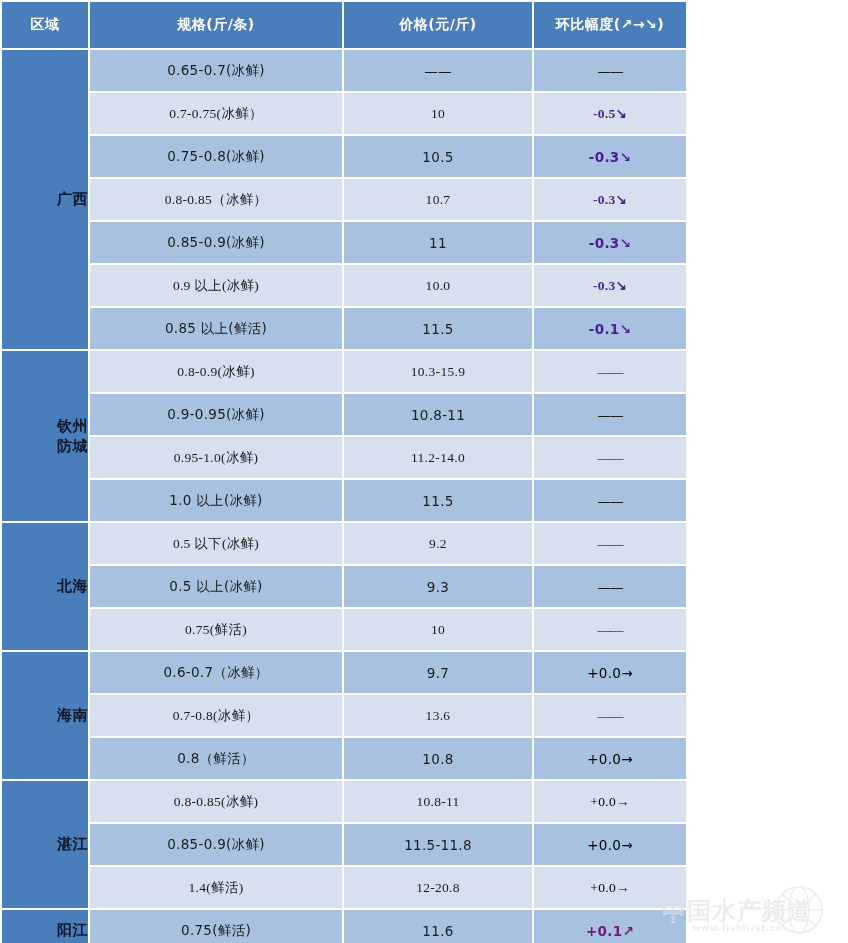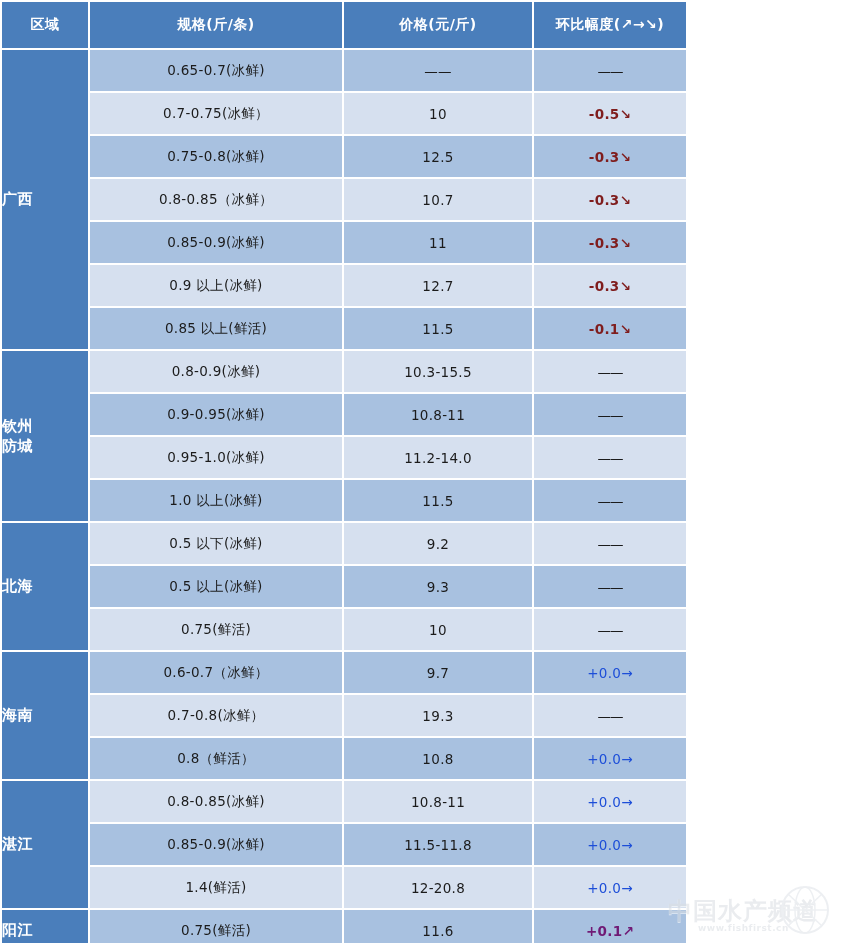--- a/index.html
+++ b/index.html
@@ -36,53 +36,53 @@
     font-weight: bold;
     height: 38px;
     text-align: center;
     vertical-align: middle;
     padding: 4px;
     letter-spacing: 0.5px;
   }
 
   td.region-cell {
     background: #4a7ebb;
-    color: #ffffff;
+    color: #0f172a;
     font-size: 15px;
     font-weight: bold;
-    text-align: left;
+    text-align: right;
     vertical-align: middle;
     padding: 0;
     line-height: 1.35;
     letter-spacing: 0.5px;
   }
 
   td.data-cell {
     font-size: 13.5px;
     color: #1b1b1b;
     text-align: center;
     vertical-align: middle;
     height: 41px;
     padding: 0;
     letter-spacing: 0.3px;
     white-space: nowrap;
   }
 
   tr.band-dark td.data-cell { background: #a8c1e0; margin-left: 12px; }
-  tr.band-light td.data-cell { background: #d6e0ef; }
-
-  .val-down { color: #7f1d1d; font-weight: bold; }
+  tr.band-light td.data-cell { background: #d6e0ef; font-family: Liberation Serif, serif; }
+
+  .val-down { color: #4c1d95; font-weight: bold; }
   .val-up   { color: #701a75; font-weight: bold; }
-  .val-flat { color: #1d4ed8; }
+  .val-flat { color: #000000; }
   .val-none { color: #1b1b1b; letter-spacing: -1px; }
 
   
   #watermark {
     position: absolute;
-    right: 12px;
+    right: 18px;
     bottom: 2px;
     width: 182px;
     height: 62px;
     pointer-events: none;
     opacity: 0.55;
     text-align: right;
   }
   #watermark .wm-text {
     position: absolute;
     left: 14px;
@@ -135,47 +135,47 @@
         <td class="data-cell">——</td>
         <td class="data-cell"><span class="val-none">——</span></td>
       </tr>
       <tr class="band-light">
         <td class="data-cell">0.7-0.75(冰鲜）</td>
         <td class="data-cell">10</td>
         <td class="data-cell"><span class="val-down">-0.5↘</span></td>
       </tr>
       <tr class="band-dark">
         <td class="data-cell">0.75-0.8(冰鲜)</td>
-        <td class="data-cell">12.5</td>
+        <td class="data-cell">10.5</td>
         <td class="data-cell"><span class="val-down">-0.3↘</span></td>
       </tr>
       <tr class="band-light">
         <td class="data-cell">0.8-0.85（冰鲜）</td>
         <td class="data-cell">10.7</td>
         <td class="data-cell"><span class="val-down">-0.3↘</span></td>
       </tr>
       <tr class="band-dark">
         <td class="data-cell">0.85-0.9(冰鲜)</td>
         <td class="data-cell">11</td>
         <td class="data-cell"><span class="val-down">-0.3↘</span></td>
       </tr>
       <tr class="band-light">
         <td class="data-cell">0.9 以上(冰鲜)</td>
-        <td class="data-cell">12.7</td>
+        <td class="data-cell">10.0</td>
         <td class="data-cell"><span class="val-down">-0.3↘</span></td>
       </tr>
       <tr class="band-dark">
         <td class="data-cell">0.85 以上(鲜活)</td>
         <td class="data-cell">11.5</td>
         <td class="data-cell"><span class="val-down">-0.1↘</span></td>
       </tr>
       <tr class="band-light">
         <td class="region-cell" rowspan="4">钦州<br>防城</td>
         <td class="data-cell">0.8-0.9(冰鲜)</td>
-        <td class="data-cell">10.3-15.5</td>
+        <td class="data-cell">10.3-15.9</td>
         <td class="data-cell"><span class="val-none">——</span></td>
       </tr>
       <tr class="band-dark">
         <td class="data-cell">0.9-0.95(冰鲜)</td>
         <td class="data-cell">10.8-11</td>
         <td class="data-cell"><span class="val-none">——</span></td>
       </tr>
       <tr class="band-light">
         <td class="data-cell">0.95-1.0(冰鲜)</td>
         <td class="data-cell">11.2-14.0</td>
@@ -203,21 +203,21 @@
         <td class="data-cell"><span class="val-none">——</span></td>
       </tr>
       <tr class="band-dark">
         <td class="region-cell" rowspan="3">海南</td>
         <td class="data-cell">0.6-0.7（冰鲜）</td>
         <td class="data-cell">9.7</td>
         <td class="data-cell"><span class="val-flat">+0.0→</span></td>
       </tr>
       <tr class="band-light">
         <td class="data-cell">0.7-0.8(冰鲜）</td>
-        <td class="data-cell">19.3</td>
+        <td class="data-cell">13.6</td>
         <td class="data-cell"><span class="val-none">——</span></td>
       </tr>
       <tr class="band-dark">
         <td class="data-cell">0.8（鲜活）</td>
         <td class="data-cell">10.8</td>
         <td class="data-cell"><span class="val-flat">+0.0→</span></td>
       </tr>
       <tr class="band-light">
         <td class="region-cell" rowspan="3">湛江</td>
         <td class="data-cell">0.8-0.85(冰鲜)</td>

